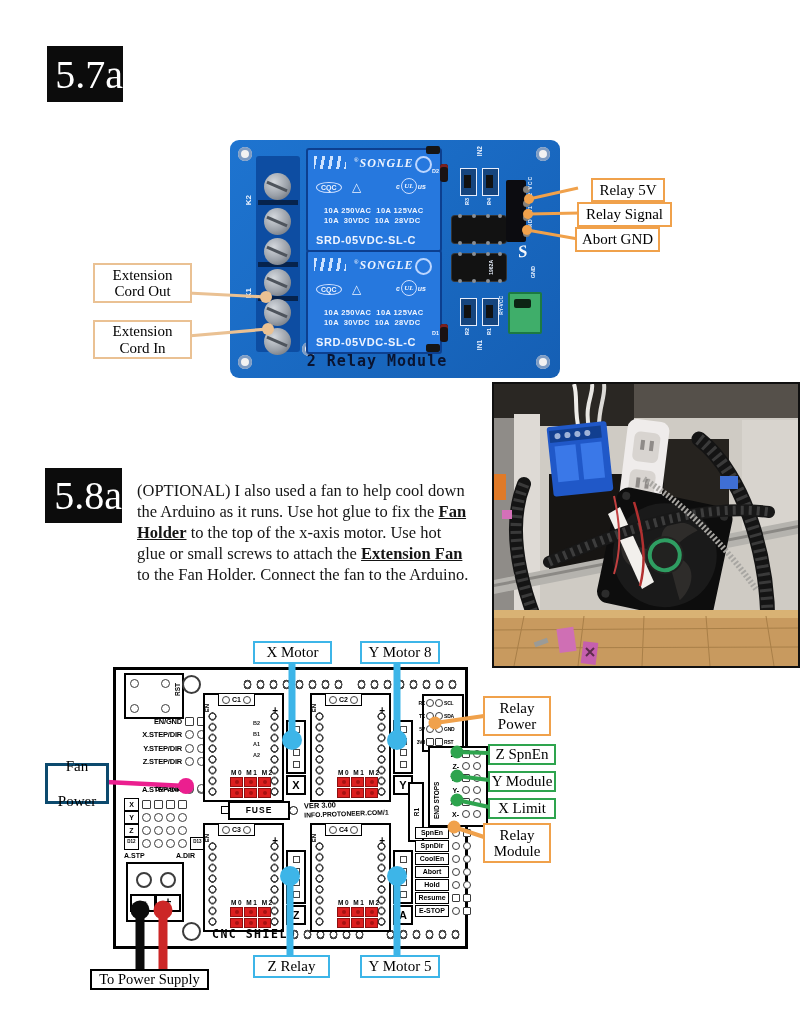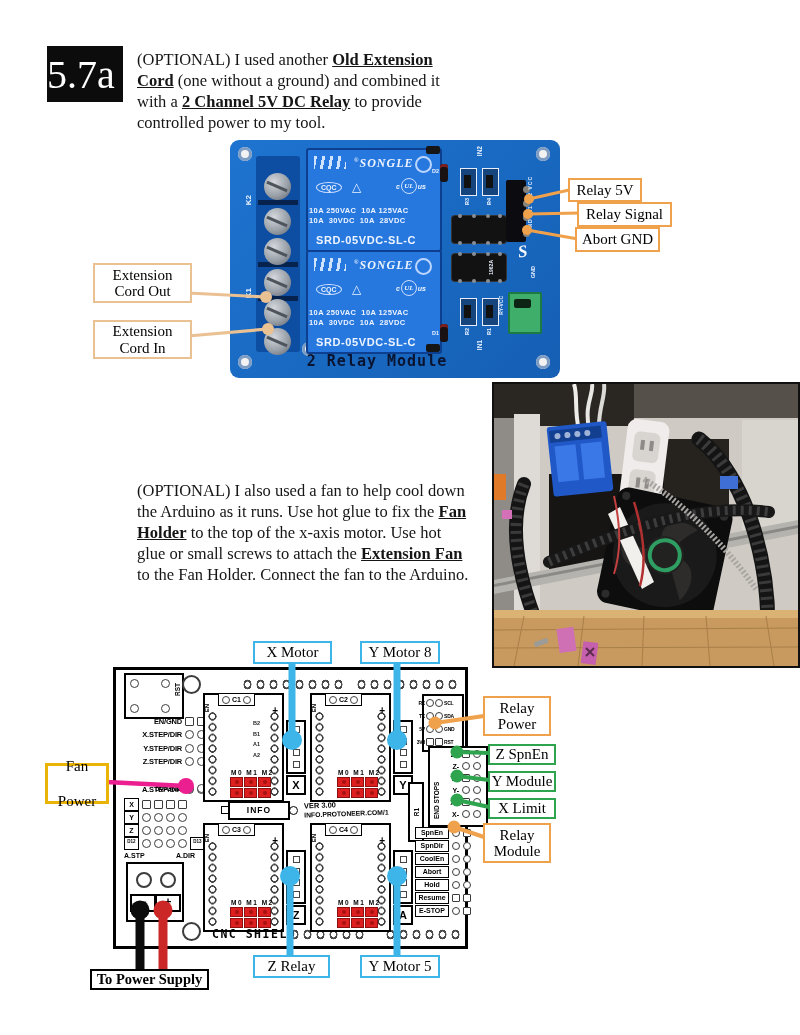--- a/index.html
+++ b/index.html
@@ -1,51 +1,51 @@
 <!DOCTYPE html>
 <html><head>
 <meta charset="utf-8">
 <style>
   html,body{margin:0;padding:0;background:#fff;}
   .page{position:relative;width:800px;height:1035px;background:#fff;overflow:hidden;font-family:"Liberation Serif",serif;}
   
-  .secnum{position:absolute;background:#0c0c0c;color:#fff;display:flex;align-items:center;justify-content:flex-start;
+  .secnum{position:absolute;background:#0c0c0c;color:#fff;display:flex;align-items:center;justify-content:flex-end;
           font:40px "Liberation Serif",serif;}
   .para{position:absolute;font:16.5px/1.27 "Liberation Serif",serif;color:#151515;}
   .para .bu{font-weight:bold;text-decoration:underline;}
   
   .lbl{position:absolute;background:#fff;display:flex;flex-direction:column;align-items:center;justify-content:center;
        font:15px/1.1 "Liberation Serif",serif;color:#000;text-align:center;z-index:6;}
   .lbl.orange{border:2px solid #f0a14b;}
   .lbl.tan{border:2.5px solid #eac193;}
   .lbl.cyan{border:2px solid #3db5e8;}
   .lbl.green{border:2px solid #2ea44e;}
-  .lbl.mag{border:3px solid #eab308;gap:19px;}
-  .lbl.blk{border:2px solid #000;font-size:14.5px;font-weight:bold;}
+  .lbl.mag{border:3px solid #0c4a6e;gap:19px;}
+  .lbl.blk{border:2px solid #000;font-size:14.5px;}
   
   .rboard{position:absolute;left:230px;top:140px;width:330px;height:238px;background:linear-gradient(135deg,#1e74d0,#155fb4);
           border-radius:9px;z-index:1;}
   .mhole{position:absolute;width:14px;height:14px;border-radius:50%;background:#f2f2f2;box-shadow:0 0 0 3px #7d9cc4 inset;}
   .tblock{position:absolute;left:26px;top:16px;width:44px;height:196px;background:#0d4da2;border-radius:3px;}
   .scr{position:absolute;left:8px;width:27px;height:27px;border-radius:50%;
        background:radial-gradient(circle at 10px 9px,#d4d8dd,#9aa0a8 55%,#646a73 95%);}
   .scr:after{content:"";position:absolute;left:2px;top:12px;width:22px;height:3px;background:#4e545c;transform:rotate(24deg);}
   .tsep{position:absolute;left:2px;width:40px;height:5px;background:#06234d;}
   .relay{position:absolute;left:76px;width:132px;height:100px;background:#2678de;border:2px solid #0c3f8f;border-radius:3px;color:#eef4ff;}
   .rstripes{position:absolute;left:6px;top:6px;width:32px;height:13px;
             background:repeating-linear-gradient(100deg,#cfe3ff 0 3px,transparent 3px 8px);}
   .rbrand{position:absolute;left:46px;top:6px;font:italic bold 12px "Liberation Serif",serif;letter-spacing:1px;}
   .rreg{font-size:6px;vertical-align:super;}
   .rcoil{position:absolute;right:8px;top:6px;width:13px;height:13px;border:2px solid #bcd6ff;border-radius:50%;}
   .rcqc{position:absolute;left:8px;top:32px;border:1.2px solid #cfe0ff;border-radius:50%;padding:1px 4px;font:bold 7px "Liberation Sans",sans-serif;}
   .rtri{position:absolute;left:44px;top:30px;font:12px "DejaVu Sans",sans-serif;}
   .rul{position:absolute;right:14px;top:28px;font:bold 7px "Liberation Sans",sans-serif;display:flex;align-items:center;gap:1px;}
   .rul b{display:inline-block;width:14px;height:14px;border:1.5px solid #cfe0ff;border-radius:50%;
          font:italic bold 7px/14px "Liberation Serif",serif;text-align:center;}
-  .rrat{position:absolute;left:1px;font:bold 7.5px "Liberation Sans",sans-serif;letter-spacing:.4px;white-space:pre;}
+  .rrat{position:absolute;left:16px;font:bold 7.5px "Liberation Sans",sans-serif;letter-spacing:.4px;white-space:pre;}
   .rmodel{position:absolute;left:8px;bottom:4px;font:bold 11px "Liberation Sans",sans-serif;letter-spacing:.6px;}
   .vr{writing-mode:vertical-rl;transform:rotate(180deg);}
   .silk{position:absolute;color:#eaf2ff;font:bold 6.5px "Liberation Sans",sans-serif;}
   .rtitle{position:absolute;left:72px;top:212px;width:150px;text-align:center;color:#0a1430;
           font:bold 15px "DejaVu Sans Mono",monospace;letter-spacing:1px;}
   .ic{position:absolute;width:54px;height:27px;background:#121212;border-radius:3px;box-shadow:0 0 0 1px #333;}
   .ic i{position:absolute;width:4px;height:4px;border-radius:50%;background:#8a8f96;}
   .rpk{position:absolute;width:15px;height:26px;border:1.5px solid #e8eefc;background:#16457e;}
   .rpk:after{content:"";position:absolute;left:3px;top:6px;width:7px;height:13px;background:#111;}
   .hdr{position:absolute;left:276px;top:40px;width:20px;height:62px;background:#0c0c10;border-radius:2px;}
@@ -119,21 +119,20 @@
   .ln-rd{stroke:#cc2727;stroke-width:9;} .dt-rd{fill:#cc2727;}
 </style>
 </head>
 <body>
 
 <div class="page">
 
   <div class="secnum" style="left:47px;top:46px;width:76px;height:56px">
     <span>5.7a</span>
   </div>
-  <div class="para" style="left:137px;top:50px;width:318px"><span>(OPTIONAL) I used another </span><span class="bu">Old Extension Cord</span><span> (one without a ground) and combined it with a </span><span class="bu">2 Channel 5V DC Relay</span><span> to provide controlled power to my tool.</span></div>
 
   <div class="rboard">
     <div class="mhole" style="left:8px;top:7px"></div>
     <div class="mhole" style="left:306px;top:7px"></div>
     <div class="mhole" style="left:8px;top:215px"></div>
     <div class="mhole" style="left:306px;top:215px"></div>
     <div class="mhole" style="left:72px;top:202px"></div>
 
     <div class="tblock">
       <div class="tsep" style="top:44px"></div>
@@ -225,38 +224,41 @@
     </div>
     <span class="silk vr" style="left:297px;top:36px;font-size:5px;letter-spacing:1px">GND IN1 IN2 VCC</span>
     <span class="slogo">S</span>
     <span class="silk vr" style="left:300px;top:126px;font-size:5.5px">GND</span>
     <div class="gterm"></div>
     <span class="silk vr" style="left:268px;top:156px;font-size:5px">RY-VCC</span>
     <span class="silk vr" style="left:258px;top:120px;font-size:5px">1962A</span>
     <div class="rtitle">2 Relay Module</div>
   </div>
 
-  <div class="lbl orange" style="left:568px;top:178px;width:70px;height:20px">
+  <div class="lbl orange" style="left:591px;top:178px;width:70px;height:20px">
       <span>Relay 5V</span>
     </div>
   <div class="lbl orange" style="left:577px;top:202px;width:91px;height:21px">
       <span>Relay Signal</span>
     </div>
   <div class="lbl orange" style="left:575px;top:227px;width:81px;height:21px">
       <span>Abort GND</span>
     </div>
   <div class="lbl tan" style="left:93px;top:263px;width:95px;height:36px">
     <span>Extension</span>
       <span>Cord Out</span>
   </div>
   <div class="lbl tan" style="left:93px;top:320px;width:95px;height:35px">
     <span>Extension</span>
       <span>Cord In</span>
   </div>
 
+  <div class="secnum" style="left:45px;top:468px;width:77px;height:55px">
+    <span>5.8a</span>
+  </div>
   <div class="para" style="left:137px;top:481px;width:332px"><span>(OPTIONAL) I also used a fan to help cool down the Arduino as it runs. Use hot glue to fix the </span><span class="bu">Fan Holder</span><span> to the top of the x-axis motor.  Use hot glue or small screws to attach the </span><span class="bu">Extension Fan</span><span> to the Fan Holder. Connect the fan to the Arduino.</span></div>
 
   <div class="photo">
     <svg width="304" height="282" viewBox="0 0 304 282">
       <rect x="0" y="0" width="304" height="282" fill="#cfcbc4"></rect>
       <rect x="0" y="0" width="140" height="42" fill="#2a2723"></rect>
       <rect x="140" y="0" width="164" height="34" fill="#55504a"></rect>
       <rect x="0" y="34" width="42" height="200" fill="#8f8c88"></rect>
       <rect x="20" y="30" width="26" height="200" fill="#dedad5"></rect>
       <rect x="248" y="36" width="56" height="110" fill="#d8d4ce"></rect>
@@ -525,21 +527,21 @@
         </div>
       <div class="scon">
           <i></i>
           <i></i>
           <i></i>
           <i></i>
         </div>
       <div class="abox">A</div>
     </div>
 
-    <div class="fuse">INFO</div>
+    <div class="fuse">FUSE</div>
     <div class="ver">
       <div>VER 3.00</div>
       <div>INFO.PROTONEER.COM/1</div>
     </div>
     <div class="r1v">
         <span class="vr">R1</span>
       </div>
 
     <div class="blk2" style="left:306px;top:24px;width:38px;height:54px">
       <div class="crow" style="left:-11px;top:0">

